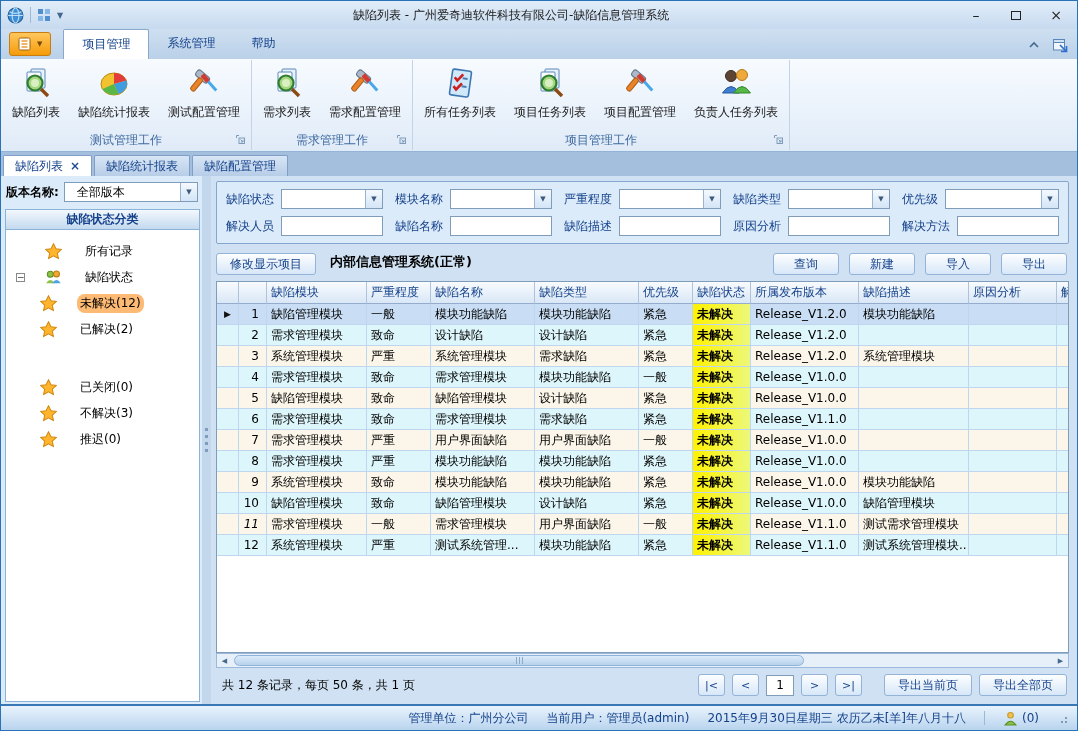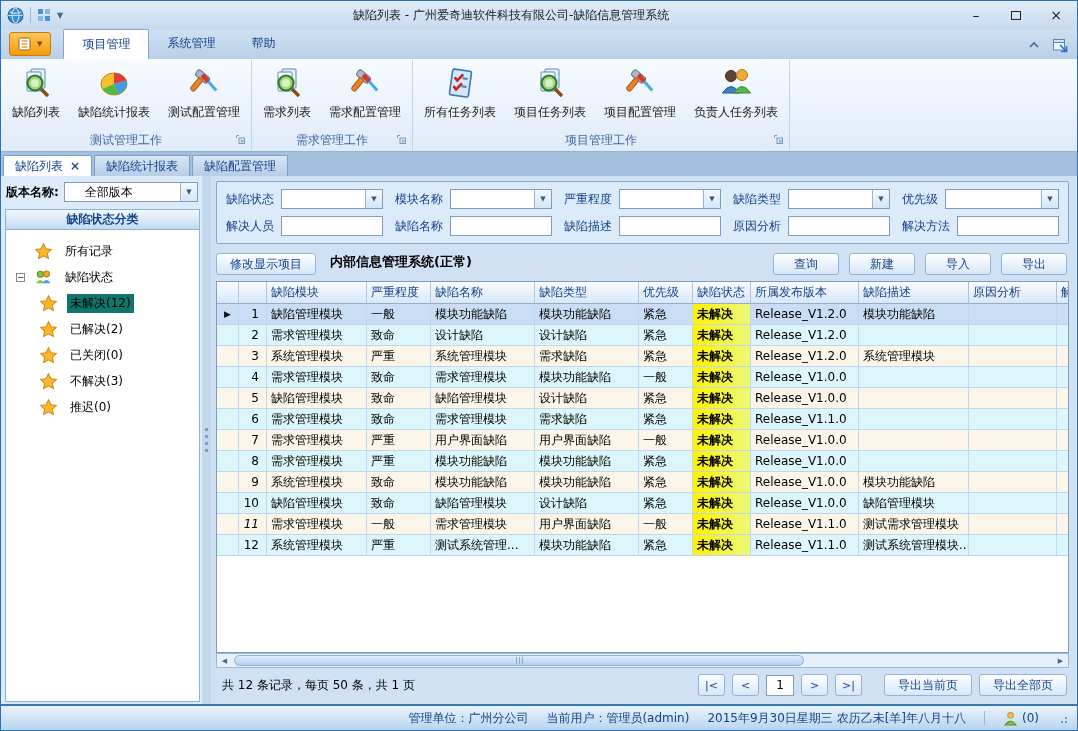--- a/index.html
+++ b/index.html
@@ -38,29 +38,29 @@
   .dtab{height:21px;padding:0 11px;display:flex;align-items:center;gap:7px;background:linear-gradient(#d8e6f5,#b7cde7);border:1px solid #7f9fc6;border-bottom:none;border-radius:2px 2px 0 0;color:#15428b;cursor:default;white-space:nowrap}
   .dtab.active{background:#fff}
   .dtab-close{font-size:12px;color:#1b4c8f;font-weight:bold;line-height:10px}
 
   
   .main{flex:1;display:flex;min-height:0}
   .sidebar{width:201px;flex:none;display:flex;flex-direction:column;background:#dcebfa;padding:5px 2px 2px 4px}
   .version-row{display:flex;align-items:center;gap:5px;margin:1px 2px 7px 1px}
   .version-label{font-weight:bold;white-space:nowrap}
   .combo{height:20px;background:#fff;border:1px solid #7f9db9;display:flex;align-items:center;min-width:0;flex:1}
-  .combo-val{flex:1;padding:0 20px;overflow:hidden;white-space:nowrap}
+  .combo-val{flex:1;padding:0 12px;overflow:hidden;white-space:nowrap}
   .combo-arrow{width:17px;height:100%;flex:none;background:linear-gradient(#f4f9fe,#d4e5f6);border-left:1px solid #9ab4cf;display:flex;align-items:center;justify-content:center;font-size:7px;color:#3c5a7c}
   .panel-head{height:21px;background:linear-gradient(#f3f8fd,#c3d9ef);border:1px solid #8db2d8;display:flex;align-items:center;justify-content:center;font-weight:bold;color:#15428b;flex:none}
   .tree{flex:1;background:#fff;border:1px solid #8db2d8;border-top:none;overflow:hidden;padding:8px 0 0 10px}
-  .titem{height:26px;display:flex;align-items:center;gap:10px;cursor:default;white-space:nowrap}
+  .titem{height:26px;display:flex;align-items:center;gap:20px;cursor:default;white-space:nowrap}
   .texp{width:9px;height:9px;flex:none;border:1px solid #898989;background:#fff;font-size:9px;line-height:7px;text-align:center;color:#333}
   .texp-sp{width:9px;flex:none}
   .tlabel{padding:1px 3px}
-  .titem.selected .tlabel{background:#0f766e;border-radius:0}
+  .titem.selected .tlabel{background:#fdba74;border-radius:8px}
 
   .splitter{width:9px;flex:none;background:#c2d7ec;display:flex;flex-direction:column;align-items:center;justify-content:center;gap:4px}
   .sdot{width:3px;height:3px;background:#7f9cbf}
 
   .content{flex:1;display:flex;flex-direction:column;padding:5px 8px 0 5px;min-width:0}
 
   
   .filter-panel{border:1px solid #86a7cd;background:#dcebfa;border-radius:2px;padding:7px 9px;display:flex;flex-direction:column;gap:7px;flex:none}
   .frow{display:flex;gap:12px}
   .fgroup{flex:1;display:flex;align-items:center;gap:7px;min-width:0}
@@ -389,21 +389,21 @@
             <span class="tlabel">未解决(12)</span>
           </div>
           <div class="titem" style="padding-left: 24px;">
             <span class="icon">
               <svg width="17" height="17" viewBox="0 0 16 16">
                 <path d="M8 .8 l2.3 4.7 5.1 .6 -3.8 3.5 1 5 -4.6 -2.6 -4.6 2.6 1 -5 -3.8 -3.5 5.1 -.6 Z" fill="#ffb62e" stroke="#d38a12"></path>
               </svg>
             </span>
             <span class="tlabel">已解决(2)</span>
           </div>
-          <div class="titem" style="padding-left: 24px;">
+          <div class="titem" style="padding-left: 24px; margin-top: 32px;">
             <span class="icon">
               <svg width="17" height="17" viewBox="0 0 16 16">
                 <path d="M8 .8 l2.3 4.7 5.1 .6 -3.8 3.5 1 5 -4.6 -2.6 -4.6 2.6 1 -5 -3.8 -3.5 5.1 -.6 Z" fill="#ffb62e" stroke="#d38a12"></path>
               </svg>
             </span>
             <span class="tlabel">已关闭(0)</span>
           </div>
           <div class="titem" style="padding-left: 24px;">
             <span class="icon">
               <svg width="17" height="17" viewBox="0 0 16 16">

